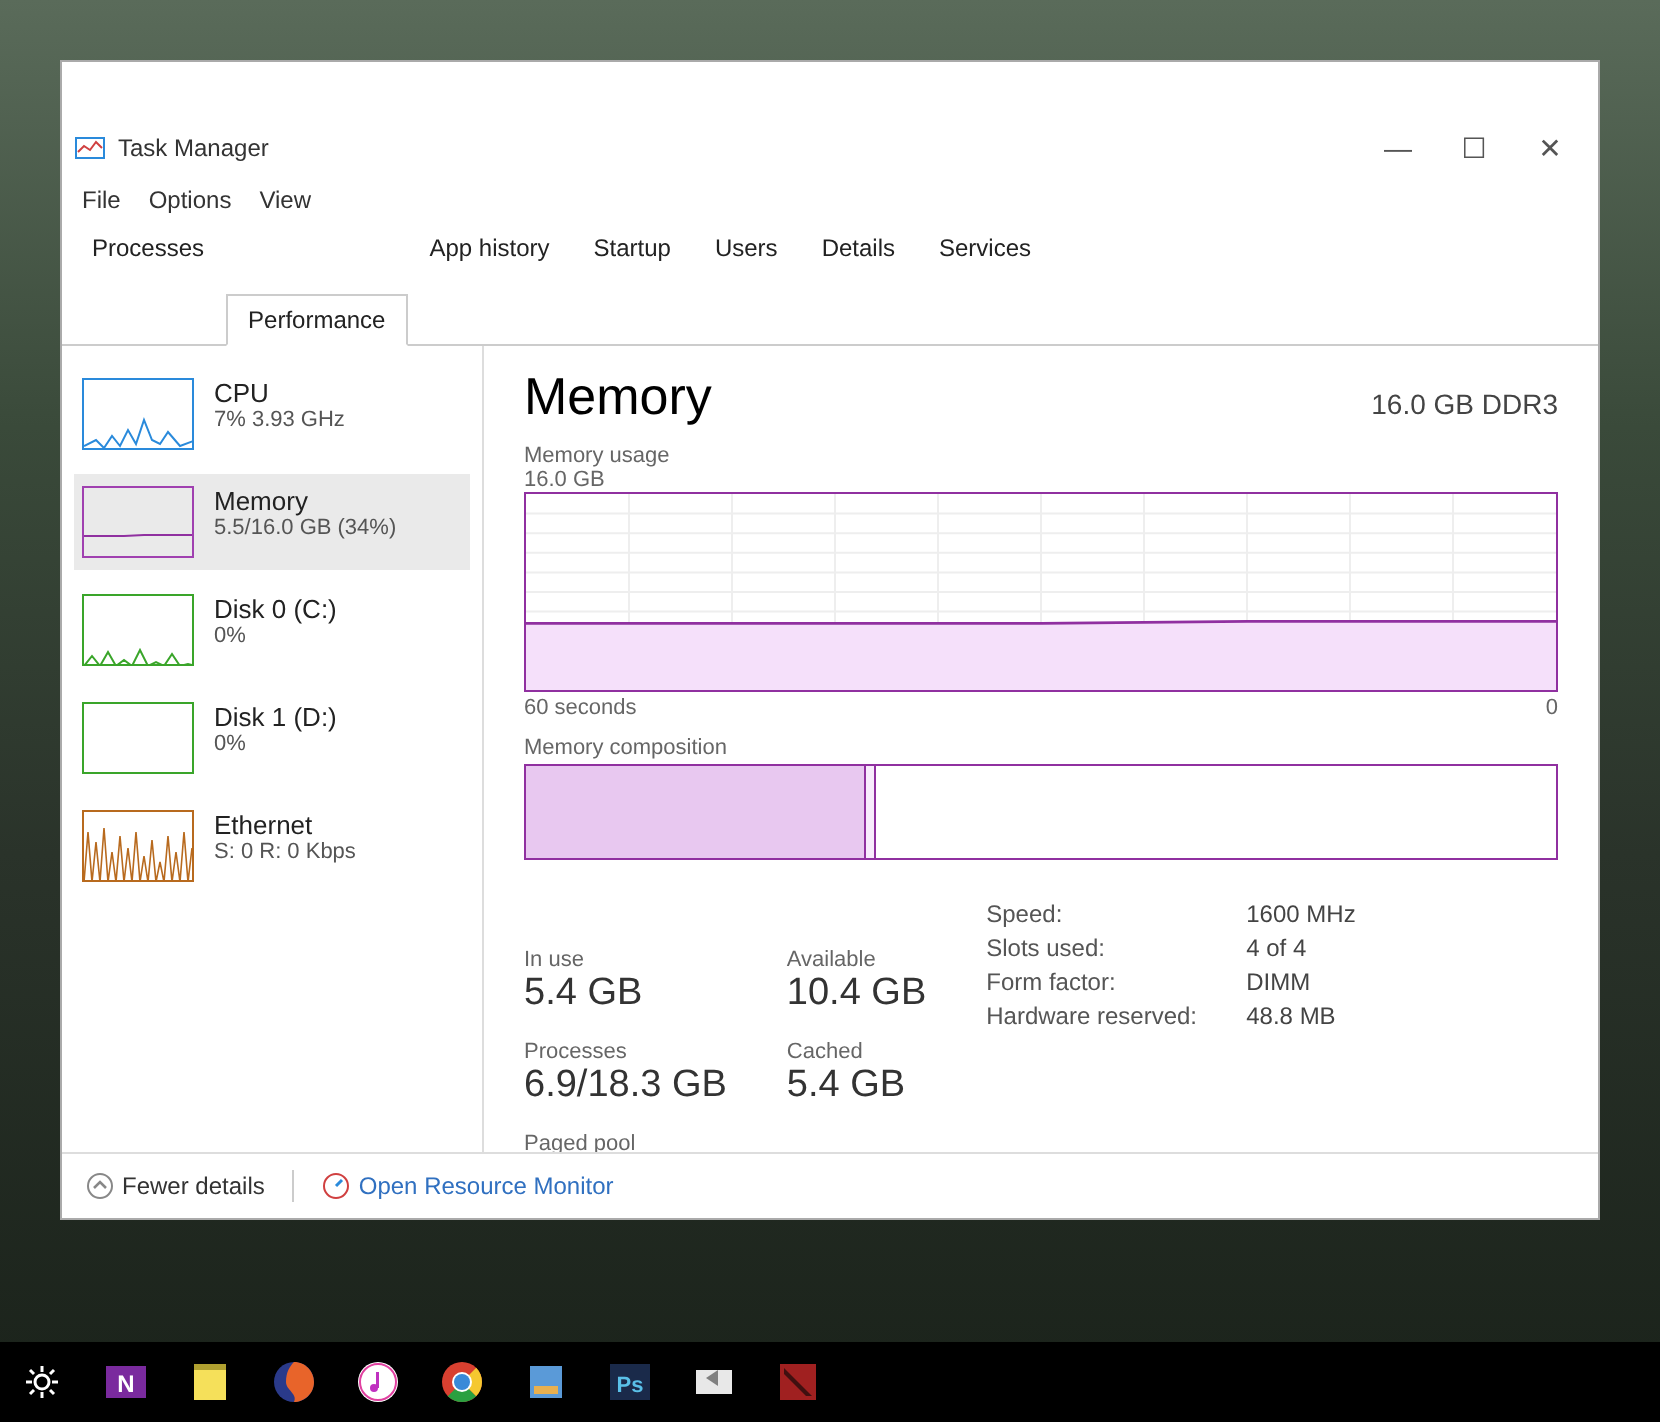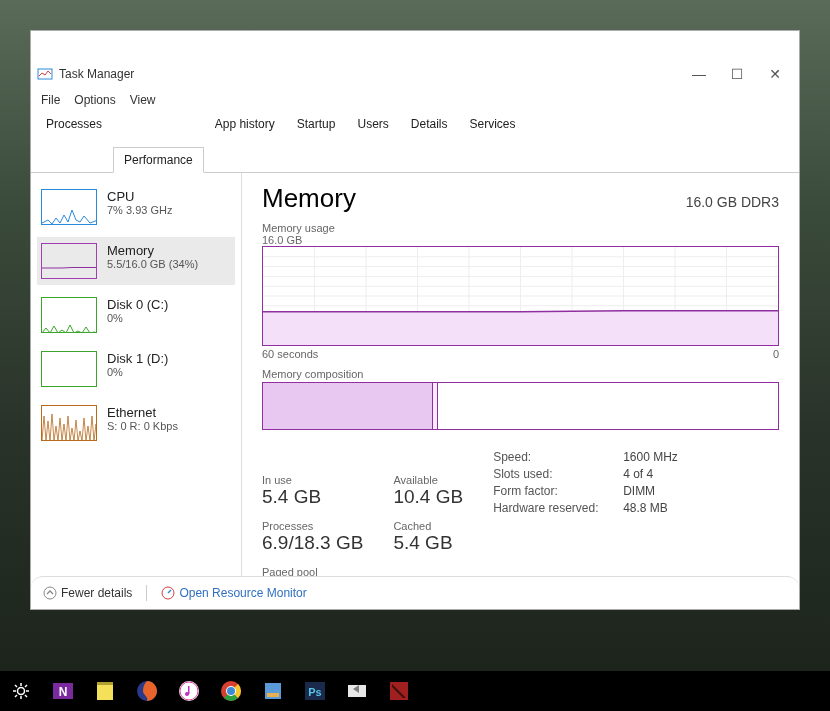--- a/index.html
+++ b/index.html
@@ -122,21 +122,20 @@
 .stats-right { font-size: 12px; color: #444; }
 .stats-right .row { display: flex; gap: 10px; margin-bottom:3px;}
 .stats-right .row .k { width: 120px; color:#555;}
 .footer {
   border-top: 1px solid #ddd;
   padding: 8px 12px;
   display: flex;
   align-items: center;
   gap: 14px;
   font-size: 12px;
-  border-radius: 12px;
 }
 .footer .link { color: #3070c0; cursor: pointer; display:flex; align-items:center; gap:4px;}
 .footer .fewer { color: #333; cursor:pointer; display:flex; align-items:center; gap:4px;}
 .taskbar {
   position: absolute;
   bottom: 0; left: 0; right: 0;
   height: 40px;
   background: #000;
   display: flex;
   align-items: center;

